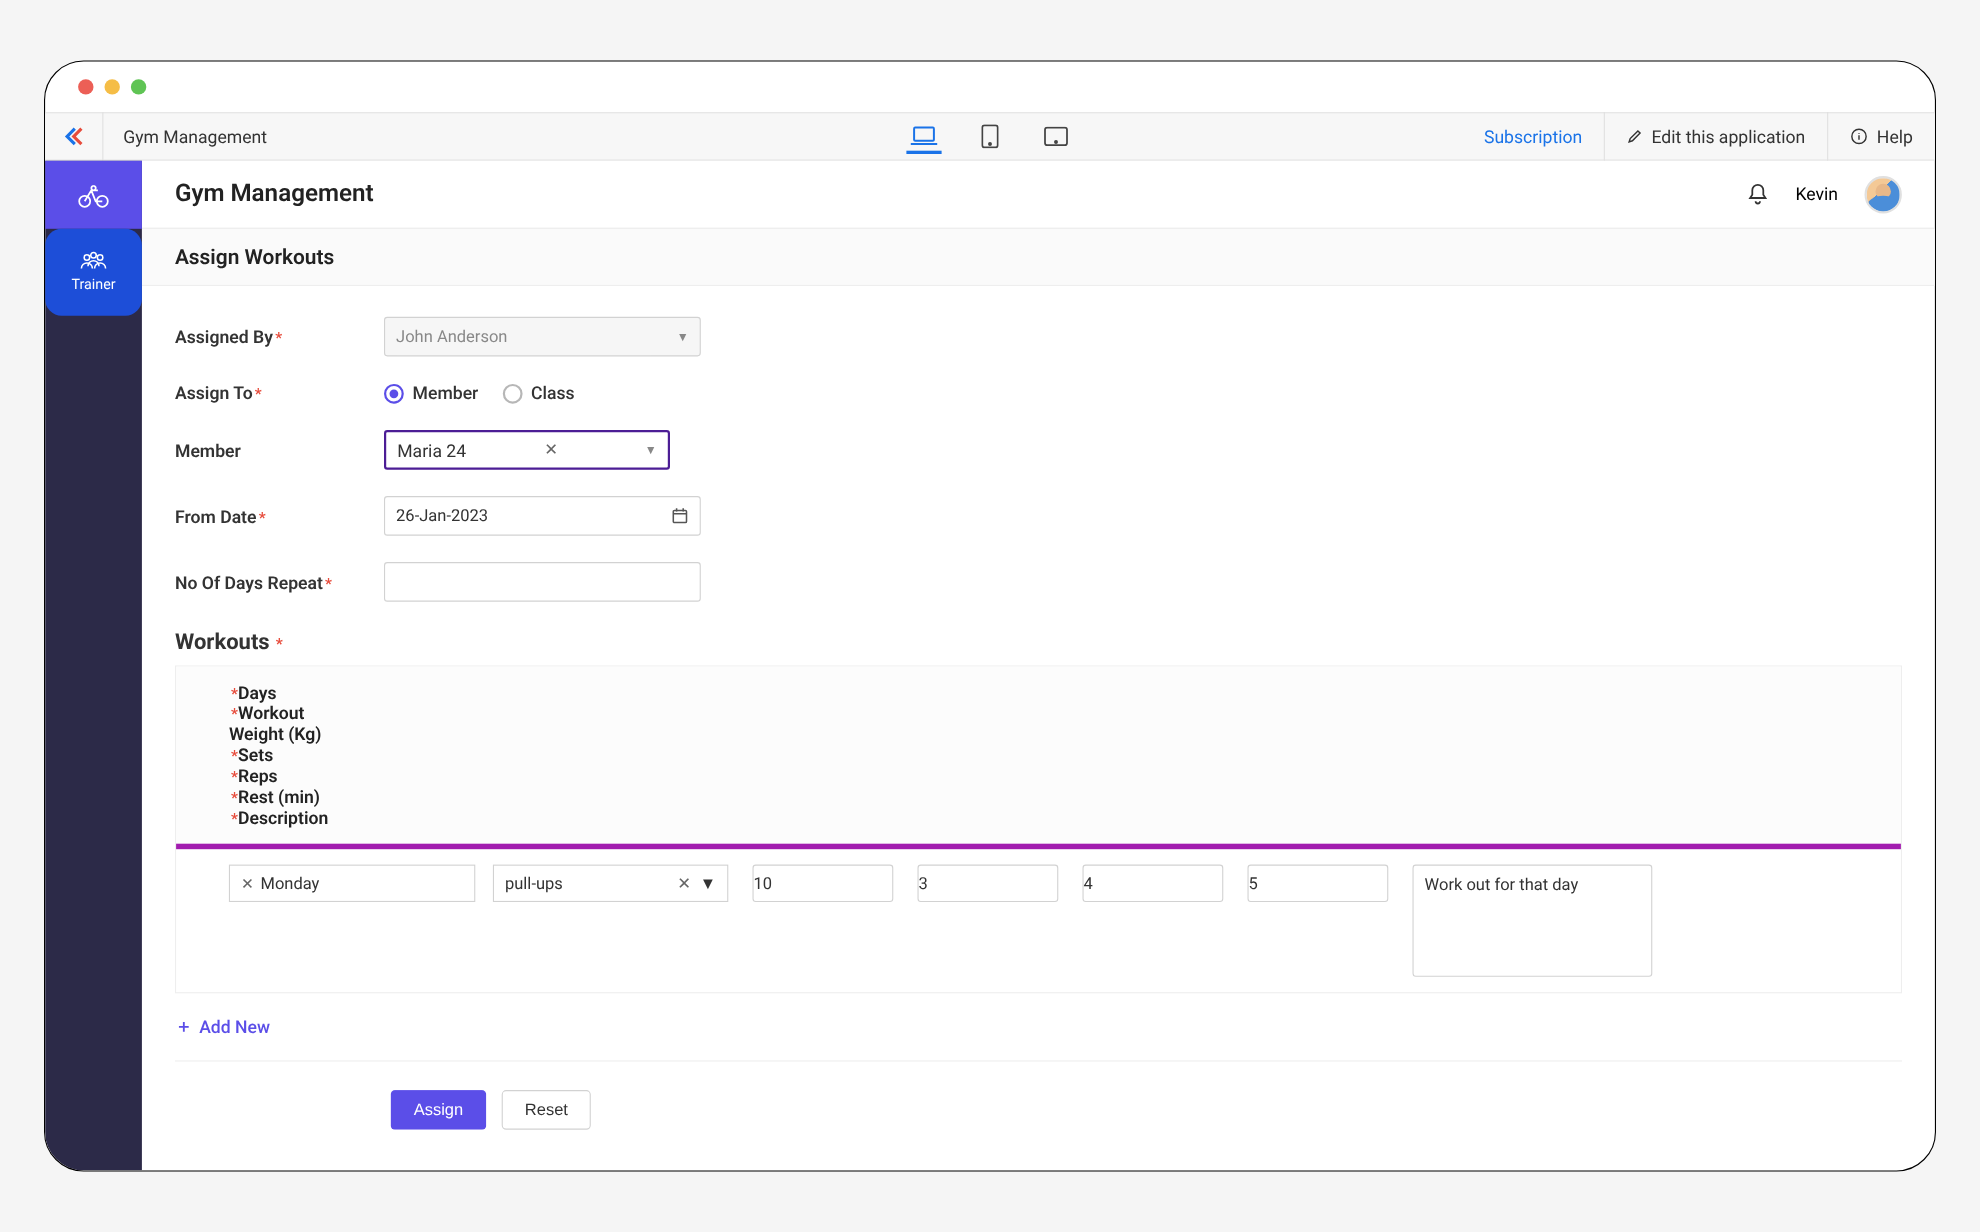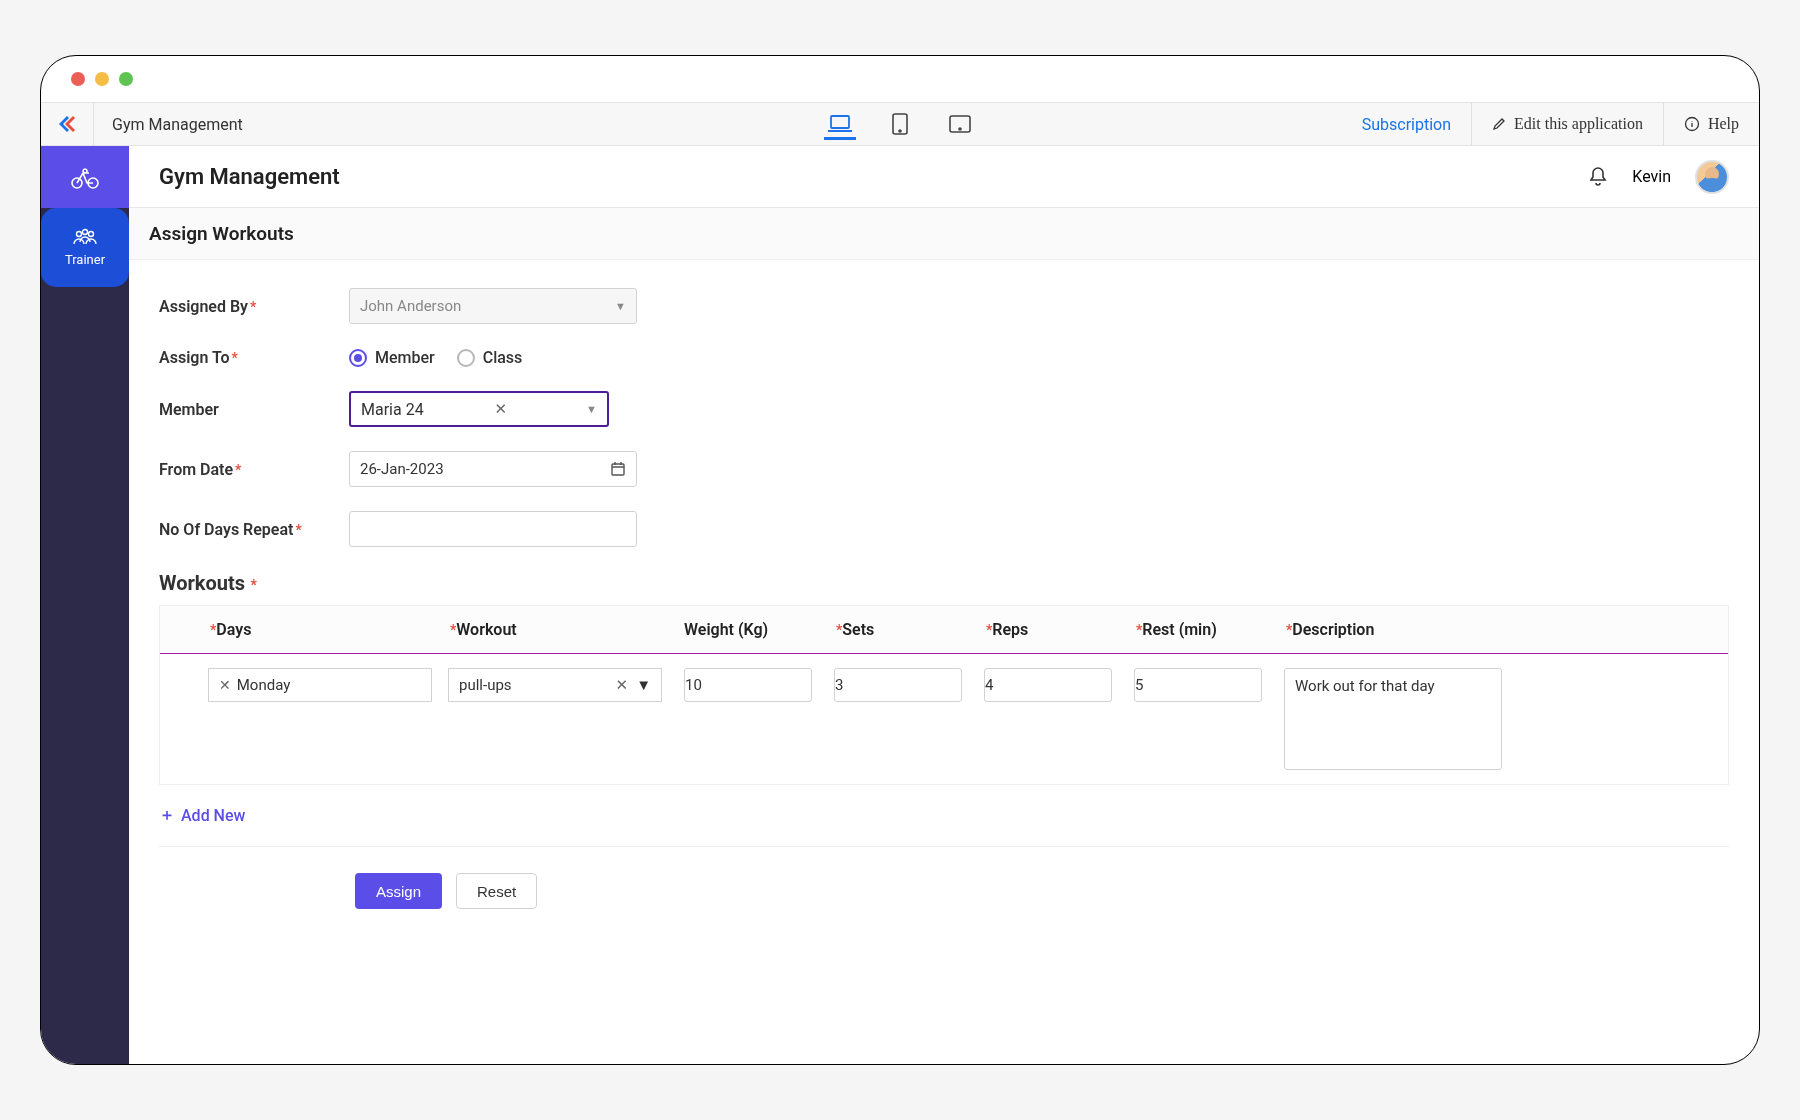--- a/index.html
+++ b/index.html
@@ -88,21 +88,20 @@
   color: #1a73e8;
   padding: 0 20px;
   cursor: pointer;
 }
 .tb-item {
   display: flex; align-items: center; gap: 8px;
   padding: 0 20px;
   color: #333;
   cursor: pointer;
   height: 100%;
-  font-family: Liberation Serif, serif;
 }
 
 .body {
   flex: 1;
   display: flex;
   overflow: hidden;
 }
 .sidebar {
   width: 88px;
   background: #2c2a48;
@@ -175,21 +174,21 @@
   width:30px;height:20px;border-radius:50% 50% 0 0;
   background:#4b8ed9;
 }
 
 .subheader {
   height: 52px;
   background: #fafafa;
   border-bottom: 1px solid #eee;
   display: flex;
   align-items: center;
-  padding: 0 20px;
+  padding: 0 30px;
 }
 .subheader h2 {
   font-size: 19px;
   font-weight: 600;
   color: #222;
 }
 .form-area {
   padding: 28px 30px 0 30px;
   flex: 1;
   overflow: auto;
@@ -253,23 +252,24 @@
   margin: 20px 0 10px 0;
 }
 .section-title .req { font-size: 14px; }
 
 .table {
   border: 1px solid #eee;
 }
 .thead {
   display: flex;
   background: #fcfcfc;
-  border-bottom: 1px solid #a21caf;
+  border-bottom: 5px solid #a21caf;
   padding: 14px 12px 14px 48px;
   font-size: 16px;
+  flex-direction: column;
 }
 .th { font-weight: 600; color: #222; }
 .col-days   { width: 240px; }
 .col-workout{ width: 236px; }
 .col-weight { width: 150px; }
 .col-sets   { width: 150px; }
 .col-reps   { width: 150px; }
 .col-rest   { width: 150px; }
 .col-desc   { flex: 1; }
 

